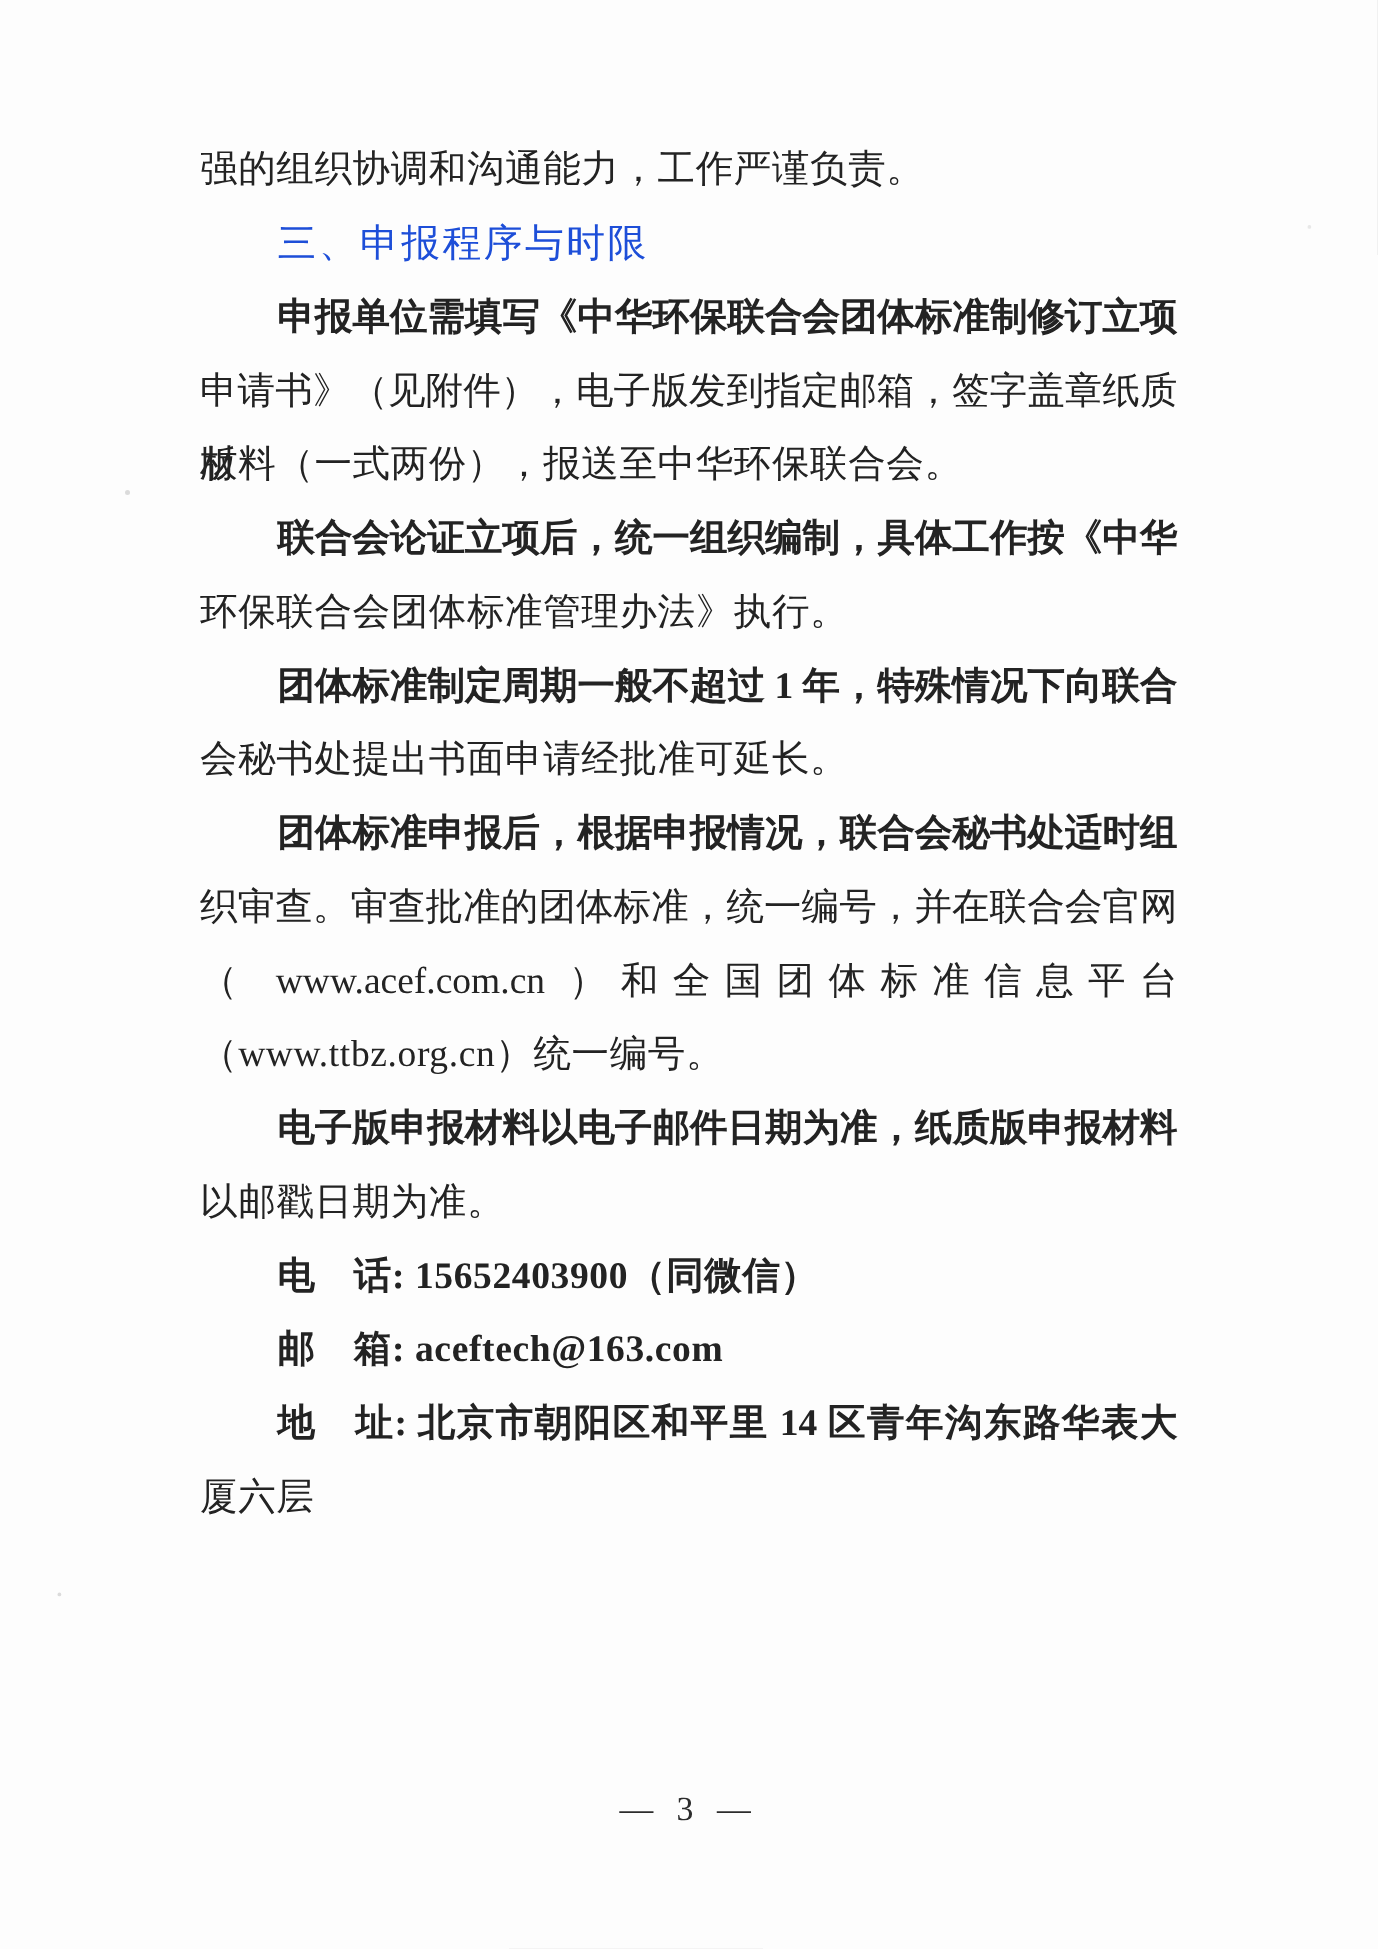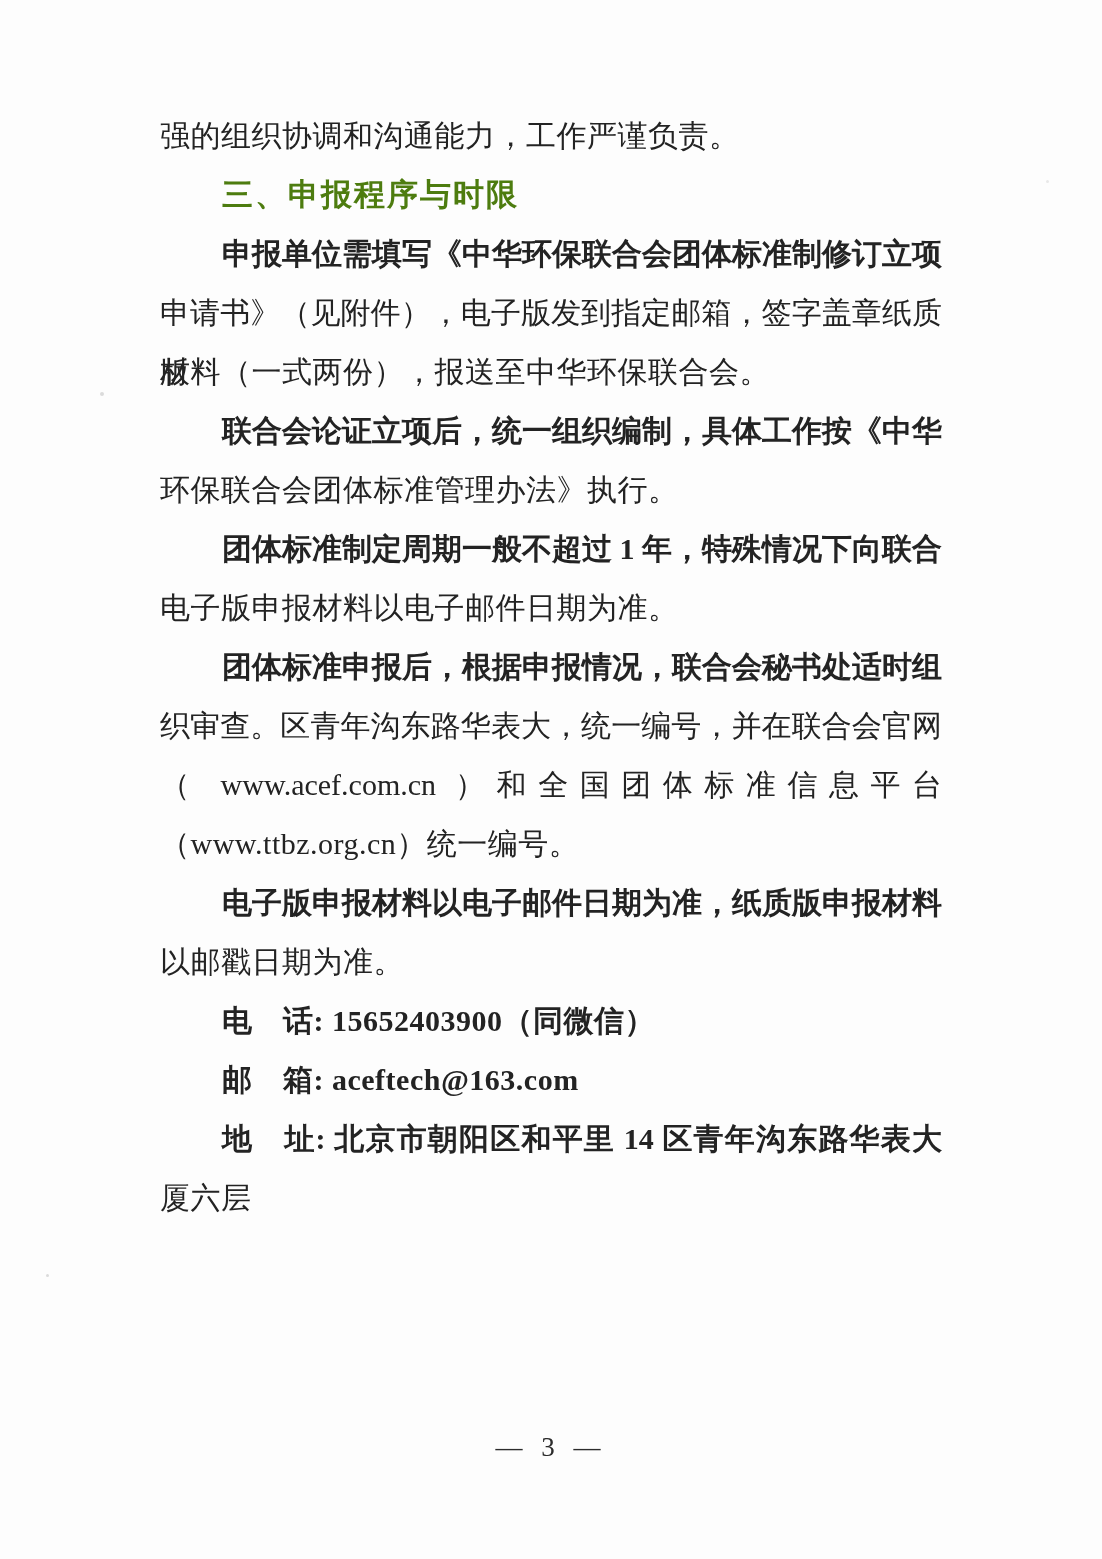--- a/index.html
+++ b/index.html
@@ -51,23 +51,23 @@
   .line.indent {
     padding-left: 62px;
     font-weight: bold;
   }
   .line.indent.stretch {
     padding-left: 62px;
     width: 720px;
   }
   .line.heading {
     font-family: "Liberation Sans", "DejaVu Sans", sans-serif;
-    font-weight: 700;
+    font-weight: 400;
     font-size: 31px;
-    color: #4d7c0f;
+    color: #1d4ed8;
     letter-spacing: 2px;
   }
   .footer {
     position: absolute;
     top: 1432px;
     left: 0;
     width: 100%;
     text-align: center;
     font-size: 27px;
     letter-spacing: 6px;
@@ -85,23 +85,23 @@
 
   <div class="text-block">
     <div class="line">强的组织协调和沟通能力，工作严谨负责。</div>
     <div class="line indent heading">三、申报程序与时限</div>
     <div class="line indent stretch">申报单位需填写《中华环保联合会团体标准制修订立项</div>
     <div class="line stretch">申请书》（见附件），电子版发到指定邮箱，签字盖章纸质版</div>
     <div class="line">材料（一式两份），报送至中华环保联合会。</div>
     <div class="line indent stretch">联合会论证立项后，统一组织编制，具体工作按《中华</div>
     <div class="line">环保联合会团体标准管理办法》执行。</div>
     <div class="line indent stretch">团体标准制定周期一般不超过 1 年，特殊情况下向联合</div>
-    <div class="line">电子版申报材料以电子邮件日期为准。</div>
+    <div class="line">会秘书处提出书面申请经批准可延长。</div>
     <div class="line indent stretch">团体标准申报后，根据申报情况，联合会秘书处适时组</div>
-    <div class="line stretch">织审查。区青年沟东路华表大，统一编号，并在联合会官网</div>
+    <div class="line stretch">织审查。审查批准的团体标准，统一编号，并在联合会官网</div>
     <div class="line stretch">（ www.acef.com.cn ）和全国团体标准信息平台</div>
     <div class="line">（www.ttbz.org.cn）统一编号。</div>
     <div class="line indent stretch">电子版申报材料以电子邮件日期为准，纸质版申报材料</div>
     <div class="line">以邮戳日期为准。</div>
     <div class="line indent">电　话: 15652403900（同微信）</div>
     <div class="line indent">邮　箱: aceftech@163.com</div>
     <div class="line indent stretch">地　址: 北京市朝阳区和平里 14 区青年沟东路华表大</div>
     <div class="line">厦六层</div>
   </div>
 

